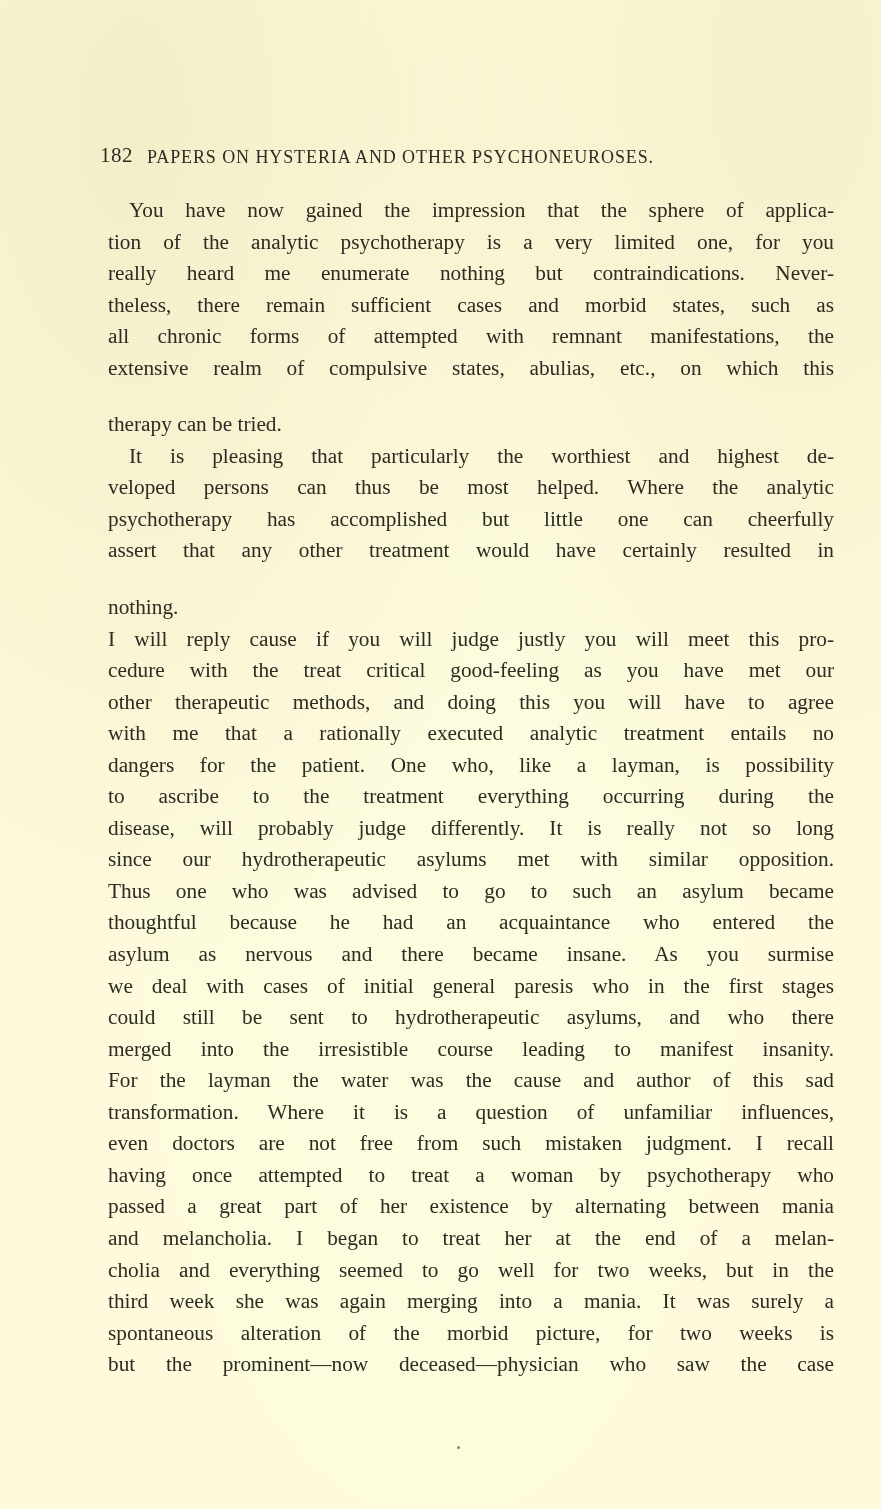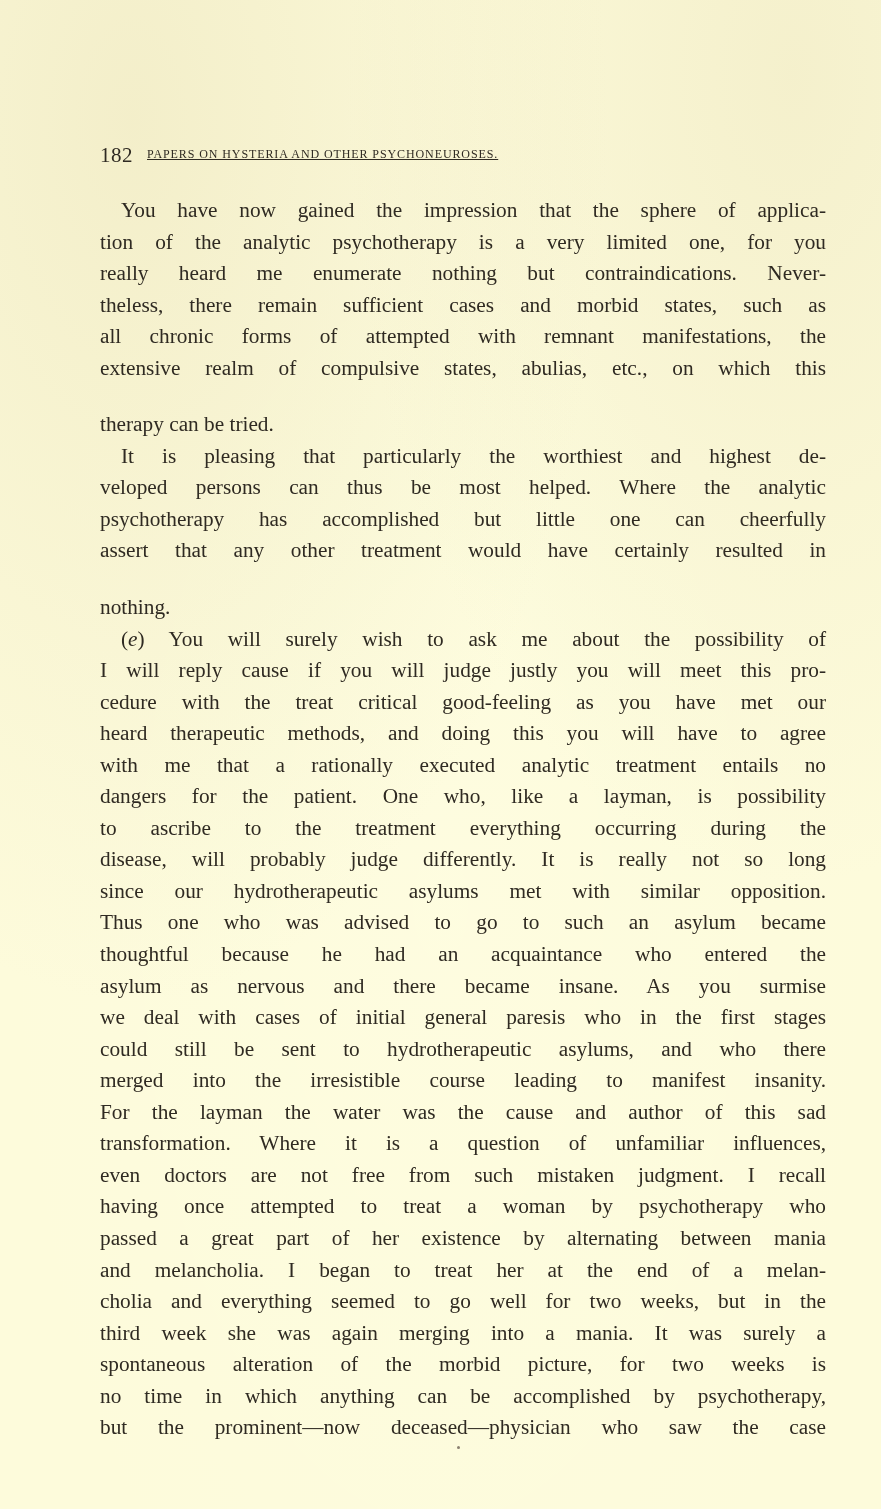--- a/index.html
+++ b/index.html
@@ -20,24 +20,24 @@
     .running-head {
       position: absolute; left: 100px; top: 143px; width: 660px;
       height: 24px; white-space: nowrap;
     }
     .page-number {
       position: absolute; left: 0; top: 0;
       font-size: 21px; letter-spacing: 0.5px;
     }
     .head-title {
       position: absolute; left: 47px; top: 4px;
-      font-size: 12px; letter-spacing: 0.9px; text-decoration: underline;
+      font-size: 18px; letter-spacing: 0.9px;
     }
     .body-text {
-      position: absolute; left: 100px; top: 195px; width: 726px;
+      position: absolute; left: 108px; top: 195px; width: 726px;
     }
     .line {
       display: block; height: 31.55px; line-height: 31.55px;
       font-size: 21.3px; white-space: nowrap;
       text-align: justify; text-align-last: justify;
     }
     .line.indent { padding-left: 21px; }
     .line.last { text-align-last: left; margin-top: 25px; }
     .dot {
       position: absolute; width: 3px; height: 3px; border-radius: 50%;
@@ -59,42 +59,40 @@
       <span class="line">really heard me enumerate nothing but contraindications. Never-</span>
       <span class="line">theless, there remain sufficient cases and morbid states, such as</span>
       <span class="line">all chronic forms of attempted with remnant manifestations, the</span>
       <span class="line">extensive realm of compulsive states, abulias, etc., on which this</span>
       <span class="line last">therapy can be tried.</span>
       <span class="line indent">It is pleasing that particularly the worthiest and highest de-</span>
       <span class="line">veloped persons can thus be most helped. Where the analytic</span>
       <span class="line">psychotherapy has accomplished but little one can cheerfully</span>
       <span class="line">assert that any other treatment would have certainly resulted in</span>
       <span class="line last">nothing.</span>
-      <span class="line indent">(<i>e</i>) You will surely wish to ask me about the possibility of</span>
       <span class="line">I will reply cause if you will judge justly you will meet this pro-</span>
       <span class="line">cedure with the treat critical good-feeling as you have met our</span>
-      <span class="line">heard therapeutic methods, and doing this you will have to agree</span>
+      <span class="line">other therapeutic methods, and doing this you will have to agree</span>
       <span class="line">with me that a rationally executed analytic treatment entails no</span>
       <span class="line">dangers for the patient. One who, like a layman, is possibility</span>
       <span class="line">to ascribe to the treatment everything occurring during the</span>
       <span class="line">disease, will probably judge differently. It is really not so long</span>
       <span class="line">since our hydrotherapeutic asylums met with similar opposition.</span>
       <span class="line">Thus one who was advised to go to such an asylum became</span>
       <span class="line">thoughtful because he had an acquaintance who entered the</span>
       <span class="line">asylum as nervous and there became insane. As you surmise</span>
       <span class="line">we deal with cases of initial general paresis who in the first stages</span>
       <span class="line">could still be sent to hydrotherapeutic asylums, and who there</span>
       <span class="line">merged into the irresistible course leading to manifest insanity.</span>
       <span class="line">For the layman the water was the cause and author of this sad</span>
       <span class="line">transformation. Where it is a question of unfamiliar influences,</span>
       <span class="line">even doctors are not free from such mistaken judgment. I recall</span>
       <span class="line">having once attempted to treat a woman by psychotherapy who</span>
       <span class="line">passed a great part of her existence by alternating between mania</span>
       <span class="line">and melancholia. I began to treat her at the end of a melan-</span>
       <span class="line">cholia and everything seemed to go well for two weeks, but in the</span>
       <span class="line">third week she was again merging into a mania. It was surely a</span>
       <span class="line">spontaneous alteration of the morbid picture, for two weeks is</span>
-      <span class="line">no time in which anything can be accomplished by psychotherapy,</span>
       <span class="line">but the prominent—now deceased—physician who saw the case</span>
     </div>
 
   <span class="dot" style="left:457px; top:1446px;"></span>
 </div>
 
 </body></html>

